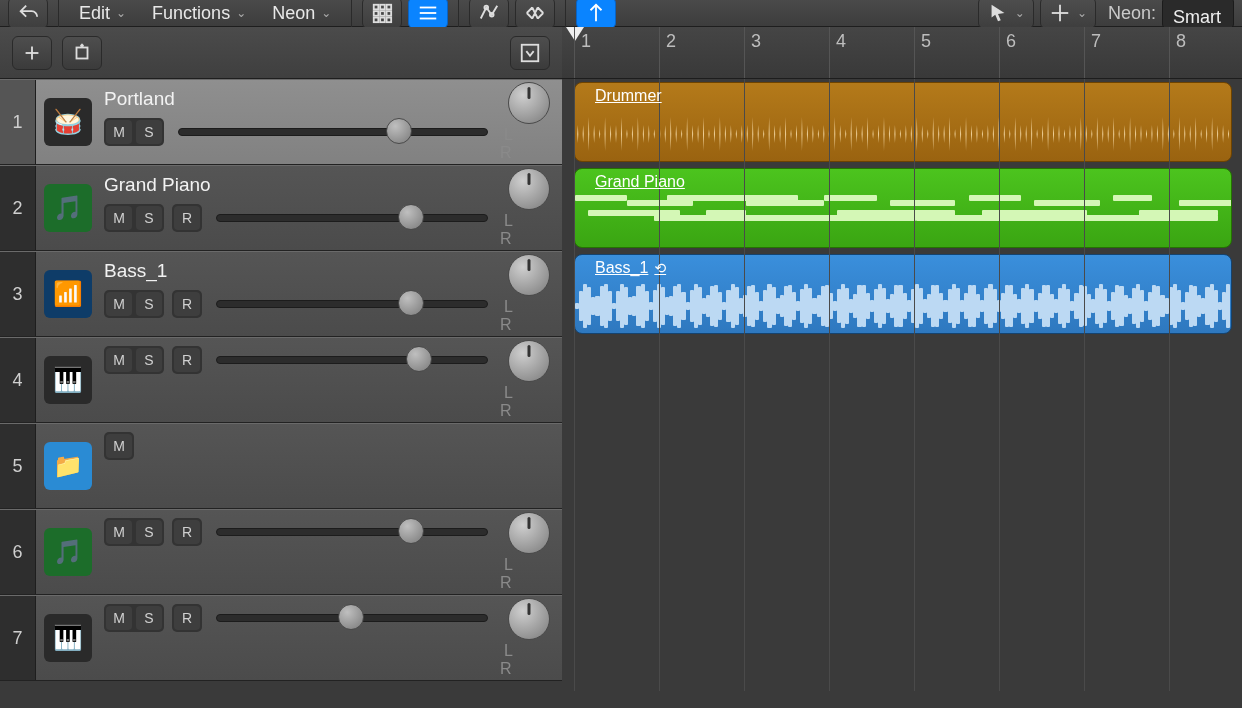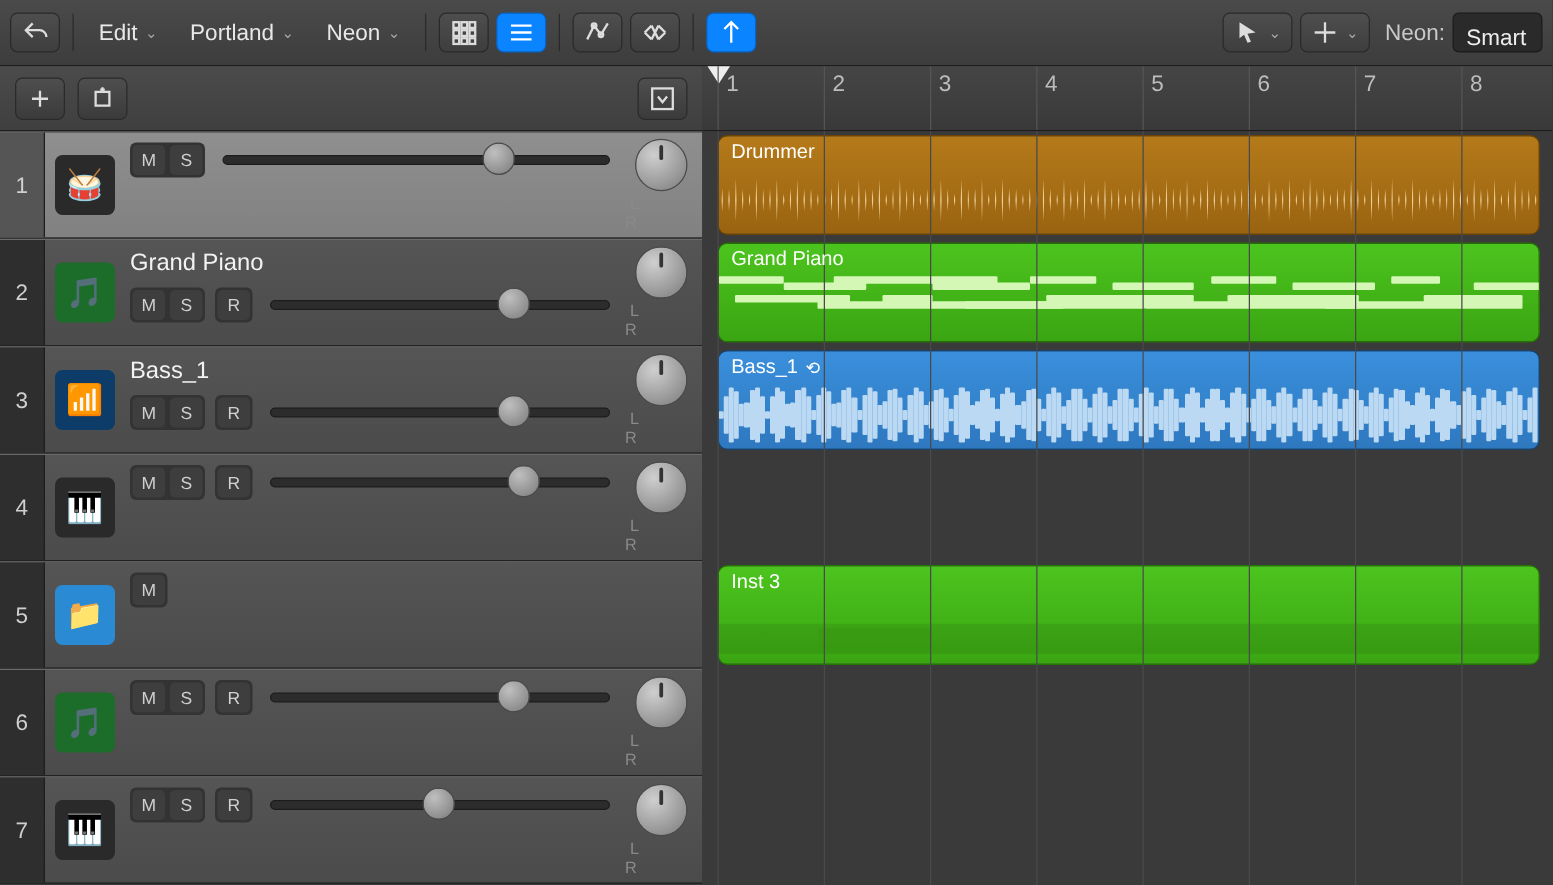--- a/index.html
+++ b/index.html
@@ -1,20 +1,20 @@
 <!DOCTYPE html>
 <html><head>
 <meta charset="utf-8">
 <style>
 * { margin: 0; padding: 0; box-sizing: border-box; font-family: -apple-system, "Helvetica Neue", Arial, sans-serif; }
 html, body { width: 1242px; height: 708px; background: #3a3a3a; color: #e6e6e6; overflow: hidden; user-select: none; }
 
 
 .topbar {
-  height: 53px; width: 100%;
+  height: 27px; width: 100%;
   background: linear-gradient(#4a4a4a,#3d3d3d);
   border-bottom: 1px solid #1e1e1e;
   display: flex; align-items: center; padding: 0 8px; gap: 6px;
 }
 .topbar .spacer { flex: 1; }
 .top-icon-btn {
   height: 32px; min-width: 38px; padding: 0 8px;
   background: linear-gradient(#4e4e4e,#3e3e3e);
   border: 1px solid #2a2a2a; border-radius: 6px;
   display: flex; align-items: center; justify-content: center; gap: 6px;
@@ -127,38 +127,38 @@
 .pan-knob-wrap { width: 58px; display: flex; flex-direction: column; align-items: center; margin-right: 4px; gap: 2px; }
 .pan-knob {
   width: 42px; height: 42px; border-radius: 50%;
   background: radial-gradient(circle at 35% 30%, #cfcfcf, #7a7a7a);
   border: 1px solid #4a4a4a; position: relative;
 }
 .pan-knob::after {
   content: ""; position: absolute; left: 50%; top: 4px; width: 3px; height: 12px;
   background: #333; transform: translateX(-50%); border-radius: 2px;
 }
-.pan-lr { font-size: 13px; letter-spacing: 18px; color: #8a8a8a; text-indent: 4px; }
+.pan-lr { font-size: 16px; letter-spacing: 18px; color: #8a8a8a; text-indent: 4px; }
 .pan-area { display: flex; align-items: center; height: 100%; }
 
 
 .arrange {
   position: absolute; top: 52px; left: 0; right: 0; bottom: 0;
   background: #3a3a3a;
 }
 .grid-line {
   position: absolute; top: 0; bottom: 0; width: 1px; background: #4a4a4a;
 }
 .region-row {
   position: absolute; left: 12px; right: 10px; height: 80px;
   border-radius: 8px; overflow: hidden;
 }
 .region-row .title {
-  position: absolute; left: 10px; top: 4px; font-size: 16px; color: #fff; z-index: 2;
-  display: flex; align-items: center; gap: 6px;
+  position: absolute; left: 20px; top: 4px; font-size: 16px; color: #fff; z-index: 2;
+  display: flex; align-items: center; gap: 6px; text-decoration: underline;
 }
 .region-row.drummer { background: linear-gradient(#b47a1a,#9a6310); top: 3px; border: 1px solid #6e4300; }
 .region-row.piano   { background: linear-gradient(#4cc41e,#3aa512); top: 89px; border: 1px solid #247400; }
 .region-row.bass    { background: linear-gradient(#3a8fdc,#2e78bf); top: 175px; border: 1px solid #15436f; }
 .region-row.dub     { background: linear-gradient(#4cc41e,#3aa512); top: 261px; border: 1px solid #247400; }
 .region-row.inst3   { background: linear-gradient(#4cc41e,#3aa512); top: 347px; border: 1px solid #247400; }
 
 .wave-area { position: absolute; left: 0; right: 0; top: 26px; bottom: 2px; }
 
 
@@ -206,21 +206,21 @@
         </svg>
     </span>
   </div>
   <div class="divider-v"></div>
 
   <div class="top-text-btn">
     <span>Edit</span>
     <span class="chev">⌄</span>
   </div>
   <div class="top-text-btn">
-    <span>Portland</span>
+    <span>Functions</span>
     <span class="chev">⌄</span>
   </div>
   <div class="top-text-btn">
     <span>Neon</span>
     <span class="chev">⌄</span>
   </div>
 
   <div class="divider-v"></div>
 
   <div class="top-icon-btn">
@@ -336,20 +336,23 @@
       </div>
     </div>
 
     <div class="tracks-header-area" id="tracks-header-area">
         <div class="track-row selected">
           <div class="track-num">1</div>
           <div class="track-icon">
             <div class="badge" style="background: rgb(42, 42, 42);">🥁</div>
           </div>
           <div class="track-body">
+            <div class="track-name-row">
+              <span class="track-name">Portland</span>
+            </div>
             <div class="track-controls">
               <div class="msr">
                 <button>M</button>
                 <button>S</button>
               </div>
               <div class="vol-slider">
                 <div class="vol-track"></div>
                 <div class="vol-thumb" style="left: 67%;"></div>
               </div>
             </div>
@@ -857,27 +860,20 @@
               <span style="height: 43.7488px;"></span>
               <span style="height: 32.0615px;"></span>
               <span style="height: 8.11713px;"></span>
               <span style="height: 28.823px;"></span>
               <span style="height: 43.0291px;"></span>
             </div>
           </div>
       </div>
 
 
-      <div class="region-row inst3">
-        <div class="title">
-            <span>Inst 3</span>
-          </div>
-        <div class="inst3-strip"></div>
-        <div class="inst3-bar"></div>
-      </div>
 
     <div class="grid-line" style="left: 12px;"></div>
         <div class="grid-line" style="left: 97px;"></div>
         <div class="grid-line" style="left: 182px;"></div>
         <div class="grid-line" style="left: 267px;"></div>
         <div class="grid-line" style="left: 352px;"></div>
         <div class="grid-line" style="left: 437px;"></div>
         <div class="grid-line" style="left: 522px;"></div>
         <div class="grid-line" style="left: 607px;"></div>
       </div>

